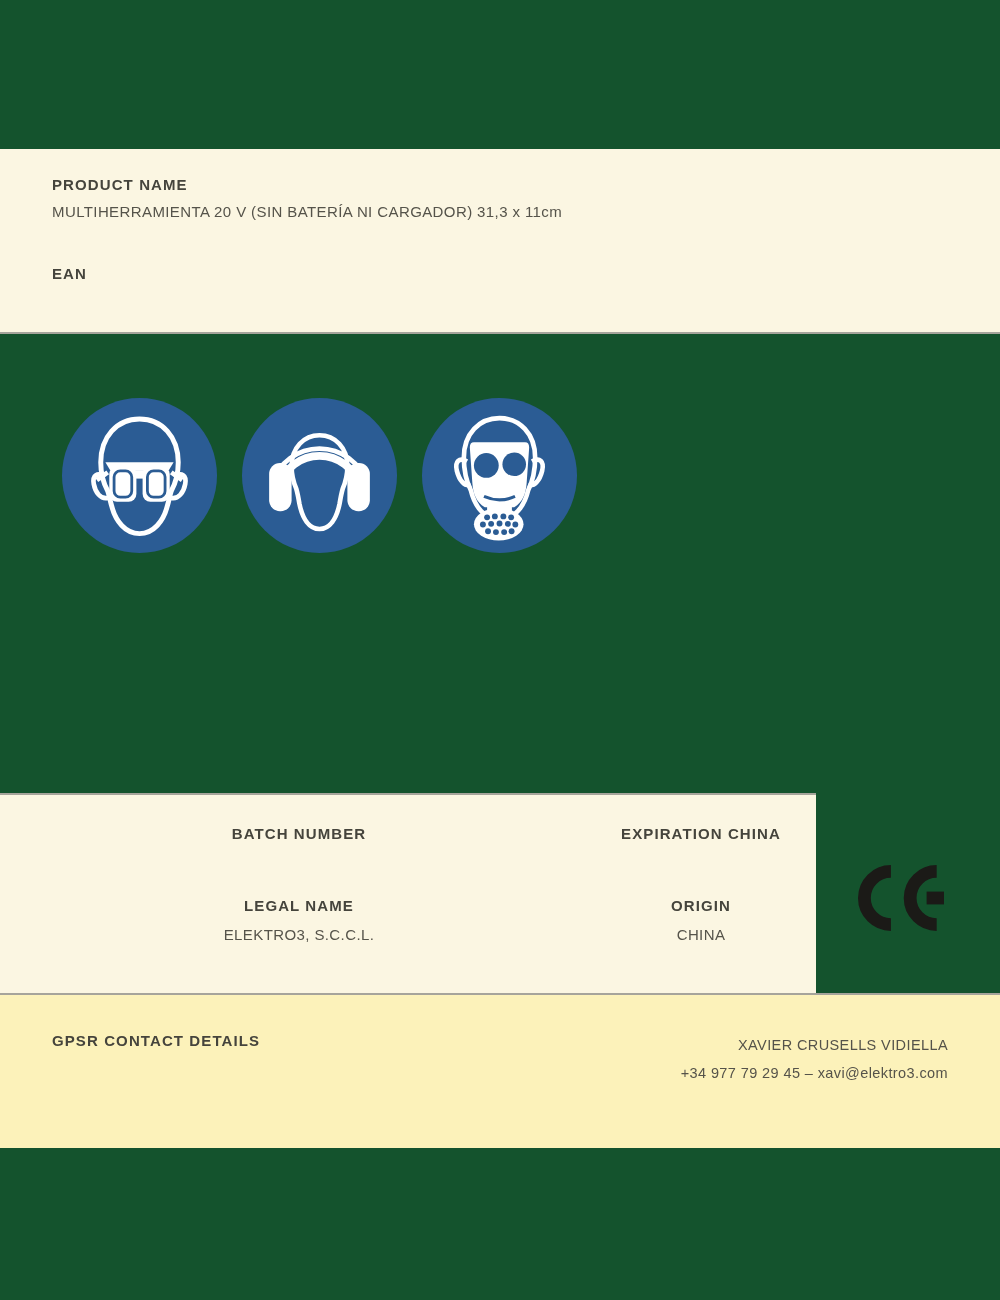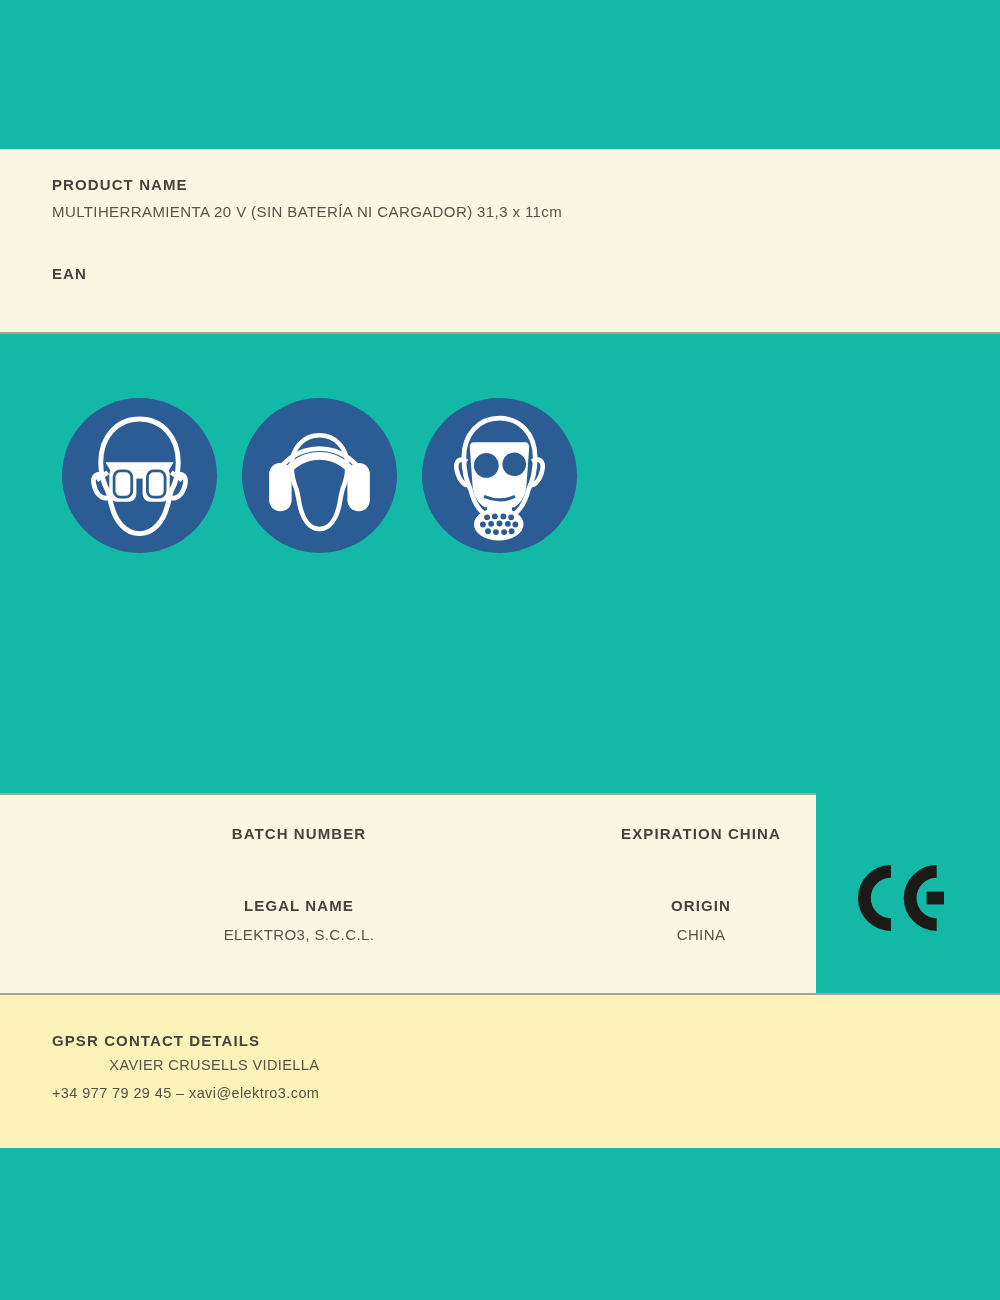--- a/index.html
+++ b/index.html
@@ -2,21 +2,21 @@
 <html style="--cream: #fbf6e2; --yellow: #fcf2ba; --border-gray: #a6a49b; --icon-blue: #2b5c94; --text-heading: #45443c; --text-body: #55534a; --ce-black: #1b1a17;"><head>
 <meta charset="utf-8">
 <style>
   :root{
     --cream:#fbf6e2; --yellow:#fcf2ba; --border-gray:#a6a49b;
     --icon-blue:#2b5c94; --text-heading:#45443c; --text-body:#55534a; --ce-black:#1b1a17;
   }
   *{margin:0;padding:0;box-sizing:border-box;}
   html,body{background:#fff;}
   body{font-family:"Liberation Sans","DejaVu Sans",sans-serif;color:var(--text-body);}
-  .page{position:relative;width:1000px;height:1300px;background:#14b8a6;overflow:hidden;}
+  .page{position:relative;width:1000px;height:1300px;background:#14532d;overflow:hidden;}
 
   
   .sec-product{
     position:absolute;left:0;top:149px;width:1000px;height:185px;
     background:var(--cream);border-bottom:2px solid var(--border-gray);
     padding:26px 40px 0 52px;
   }
   .h-label{
     font-size:15px;font-weight:bold;letter-spacing:1.1px;
     color:var(--text-heading);line-height:20px;
@@ -51,21 +51,21 @@
   .ce-wrap{position:absolute;left:858px;top:70px;width:86px;height:66px;}
   .ce-wrap svg{display:block;width:86px;height:66px;}
   .ce-stroke{stroke:var(--ce-black);fill:none;stroke-width:14;stroke-linecap:butt;}
 
   
   .sec-gpsr{
     position:absolute;left:0;top:993px;width:1000px;height:155px;
     background:var(--yellow);border-top:2px solid var(--border-gray);
     padding:36px 52px 0 52px;
   }
-  .gpsr-row{display:flex;justify-content:space-between;align-items:flex-start;flex-direction:column;}
+  .gpsr-row{display:flex;justify-content:space-between;align-items:flex-start;}
   .gpsr-right{text-align:right;}
   .gpsr-right .line{font-size:14.5px;letter-spacing:0.4px;color:var(--text-body);line-height:28px;white-space:nowrap;}
 </style>
 </head>
 <body>
 
 <div class="page">
 
   <section class="sec-product">
     <div class="h-label">PRODUCT NAME</div>

